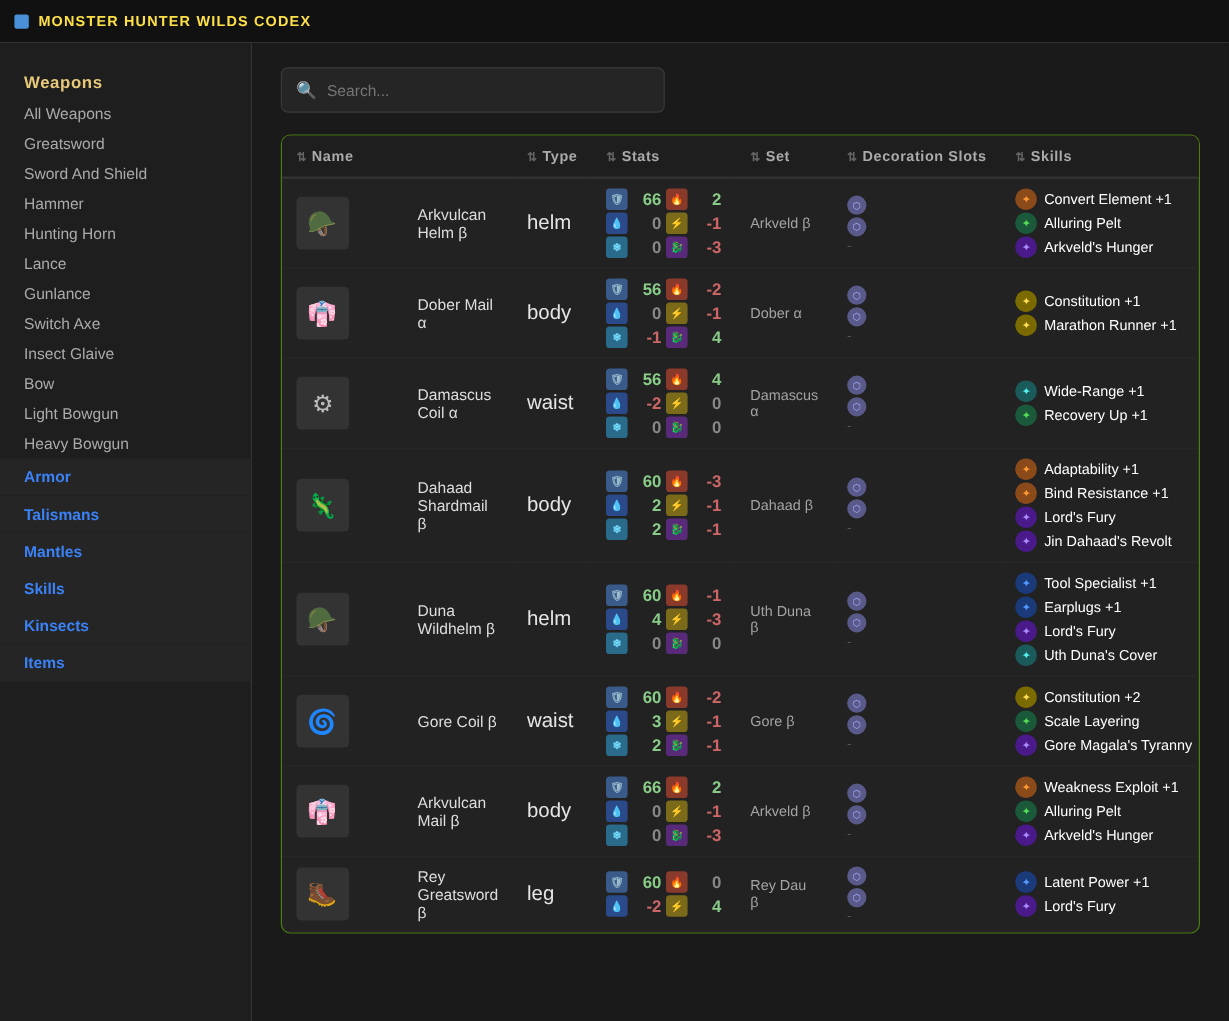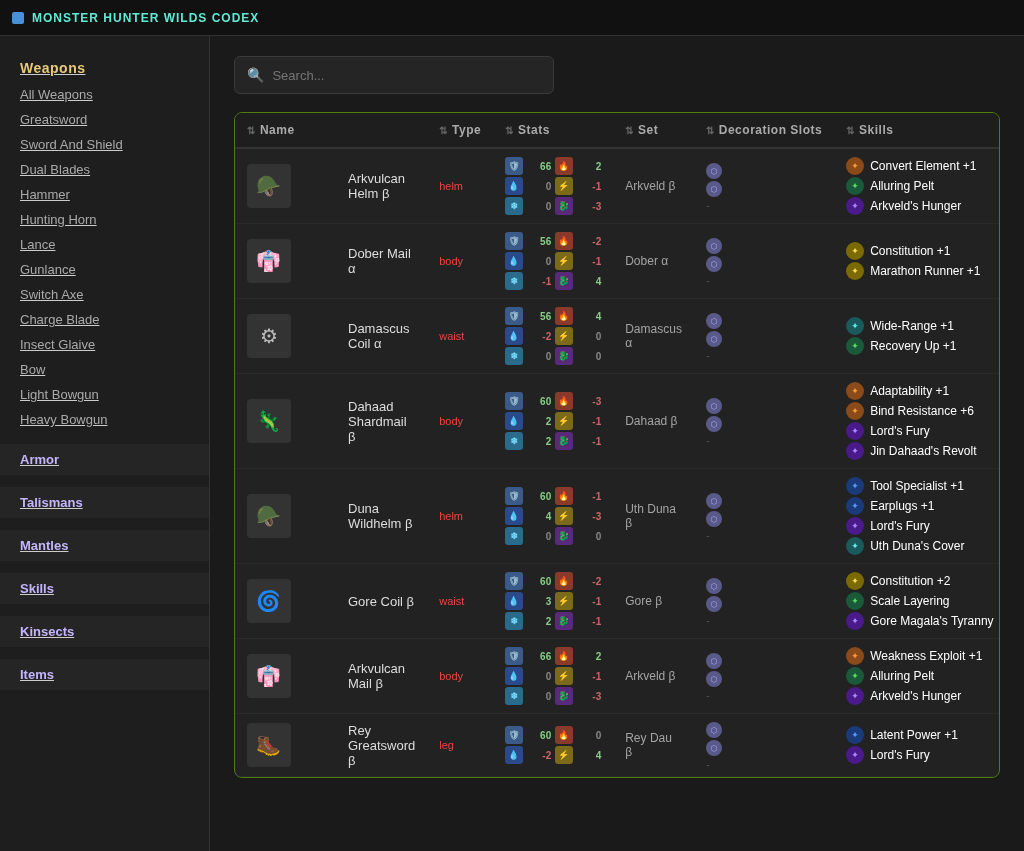--- a/index.html
+++ b/index.html
@@ -20,59 +20,58 @@
       padding: 0 12px;
       gap: 8px;
       border-bottom: 1px solid #333;
     }
     .titlebar-dot {
       width: 12px; height: 12px;
       background: #4a90d9;
       border-radius: 2px;
     }
     .titlebar-title {
-      color: #5eead4;
+      color: #fde047;
       font-size: 12px;
       letter-spacing: 1px;
       font-weight: 600;
     }
     .app-body {
       display: flex;
       height: calc(851px - 36px);
     }
     .sidebar {
       width: 210px;
       min-width: 210px;
       background: #1e1e1e;
       border-right: 1px solid #333;
       padding: 16px 0;
       overflow-y: auto;
-      text-decoration: underline;
     }
     .sidebar-section-header {
       color: #e8c97a;
       font-size: 14px;
       font-weight: 700;
       padding: 8px 20px 6px 20px;
       letter-spacing: 0.5px;
     }
     .sidebar-item {
       padding: 5px 20px;
       color: #aaa;
       cursor: pointer;
       font-size: 13px;
       transition: background 0.15s;
     }
     .sidebar-category {
       background: #252525;
-      color: #c4b5fd;
+      color: #3b82f6;
       font-size: 13px;
       font-weight: 600;
       padding: 8px 20px;
-      margin-top: 12px;
+      margin-top: 0;
       cursor: pointer;
     }
     .main {
       flex: 1;
       padding: 20px 24px;
       overflow-y: auto;
       background: #1a1a1a;
     }
     .search-bar {
       background: #252525;
@@ -148,22 +147,22 @@
       font-size: 20px;
       flex-shrink: 0;
     }
     .item-name {
       font-size: 13px;
       color: #ddd;
       font-weight: 500;
       margin-left: 47px;
     }
     .type-badge {
-      color: #ef4444;
-      font-size: 11px;
+      color: #e5e5e5;
+      font-size: 17px;
       margin-top: 30px;
     }
     .stats-cell {
       min-width: 110px;
     }
     .stat-row {
       display: flex;
       align-items: center;
       gap: 4px;
       margin: 2px 0;
@@ -178,21 +177,21 @@
       font-weight: 700;
       flex-shrink: 0;
     }
     .stat-icon.defense { background: #3a5a8a; color: #9bc; }
     .stat-icon.fire { background: #8a3a2a; color: #f97; }
     .stat-icon.water { background: #2a4a8a; color: #79f; }
     .stat-icon.thunder { background: #7a6a1a; color: #ff7; }
     .stat-icon.ice { background: #2a6a8a; color: #7df; }
     .stat-icon.dragon { background: #5a2a7a; color: #c8f; }
     .stat-val {
-      font-size: 10px;
+      font-size: 14px;
       font-weight: 600;
       min-width: 24px;
       text-align: right;
     }
     .stat-val.pos { color: #88cc88; }
     .stat-val.neg { color: #cc6666; }
     .stat-val.zero { color: #888; }
     .set-cell { color: #a3a3a3; font-size: 12px; }
     .deco-cell {
       min-width: 80px;
@@ -252,27 +251,25 @@
 </div>
 
 <div class="app-body">
 
   <div class="sidebar">
     <div class="sidebar-section-header">Weapons</div>
     <div id="sidebar-weapons">
         <div class="sidebar-item">All Weapons</div>
         <div class="sidebar-item">Greatsword</div>
         <div class="sidebar-item">Sword And Shield</div>
-        <div class="sidebar-item">Dual Blades</div>
         <div class="sidebar-item">Hammer</div>
         <div class="sidebar-item">Hunting Horn</div>
         <div class="sidebar-item">Lance</div>
         <div class="sidebar-item">Gunlance</div>
         <div class="sidebar-item">Switch Axe</div>
-        <div class="sidebar-item">Charge Blade</div>
         <div class="sidebar-item">Insect Glaive</div>
         <div class="sidebar-item">Bow</div>
         <div class="sidebar-item">Light Bowgun</div>
         <div class="sidebar-item">Heavy Bowgun</div>
       </div>
     <div id="sidebar-categories">
         <div class="sidebar-category">Armor</div>
         <div class="sidebar-category">Talismans</div>
         <div class="sidebar-category">Mantles</div>
         <div class="sidebar-category">Skills</div>
@@ -489,21 +486,21 @@
     </div>
     <div class="dash">-</div>
               </td>
               <td class="skills-cell">
                 <div class="skill-row">
                   <div class="skill-icon orange">✦</div>
       <span class="skill-name">Adaptability +1</span>
                 </div>
                 <div class="skill-row">
                   <div class="skill-icon orange">✦</div>
-      <span class="skill-name">Bind Resistance +6</span>
+      <span class="skill-name">Bind Resistance +1</span>
                 </div>
                 <div class="skill-row">
                   <div class="skill-icon purple">✦</div>
       <span class="skill-name">Lord's Fury</span>
                 </div>
                 <div class="skill-row">
                   <div class="skill-icon purple">✦</div>
       <span class="skill-name">Jin Dahaad's Revolt</span>
                 </div>
               </td>

